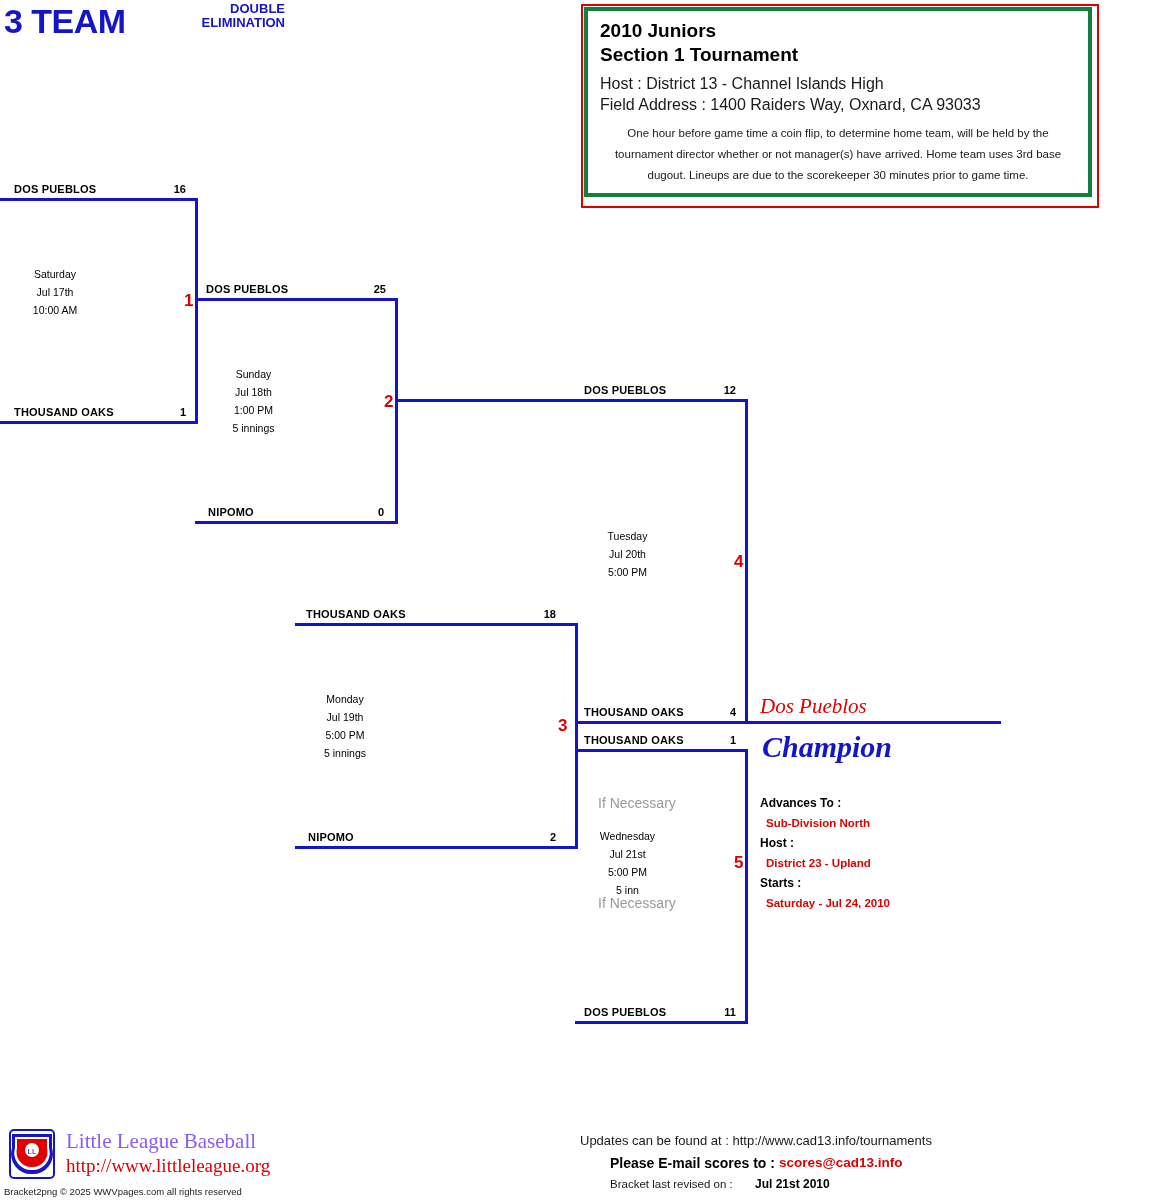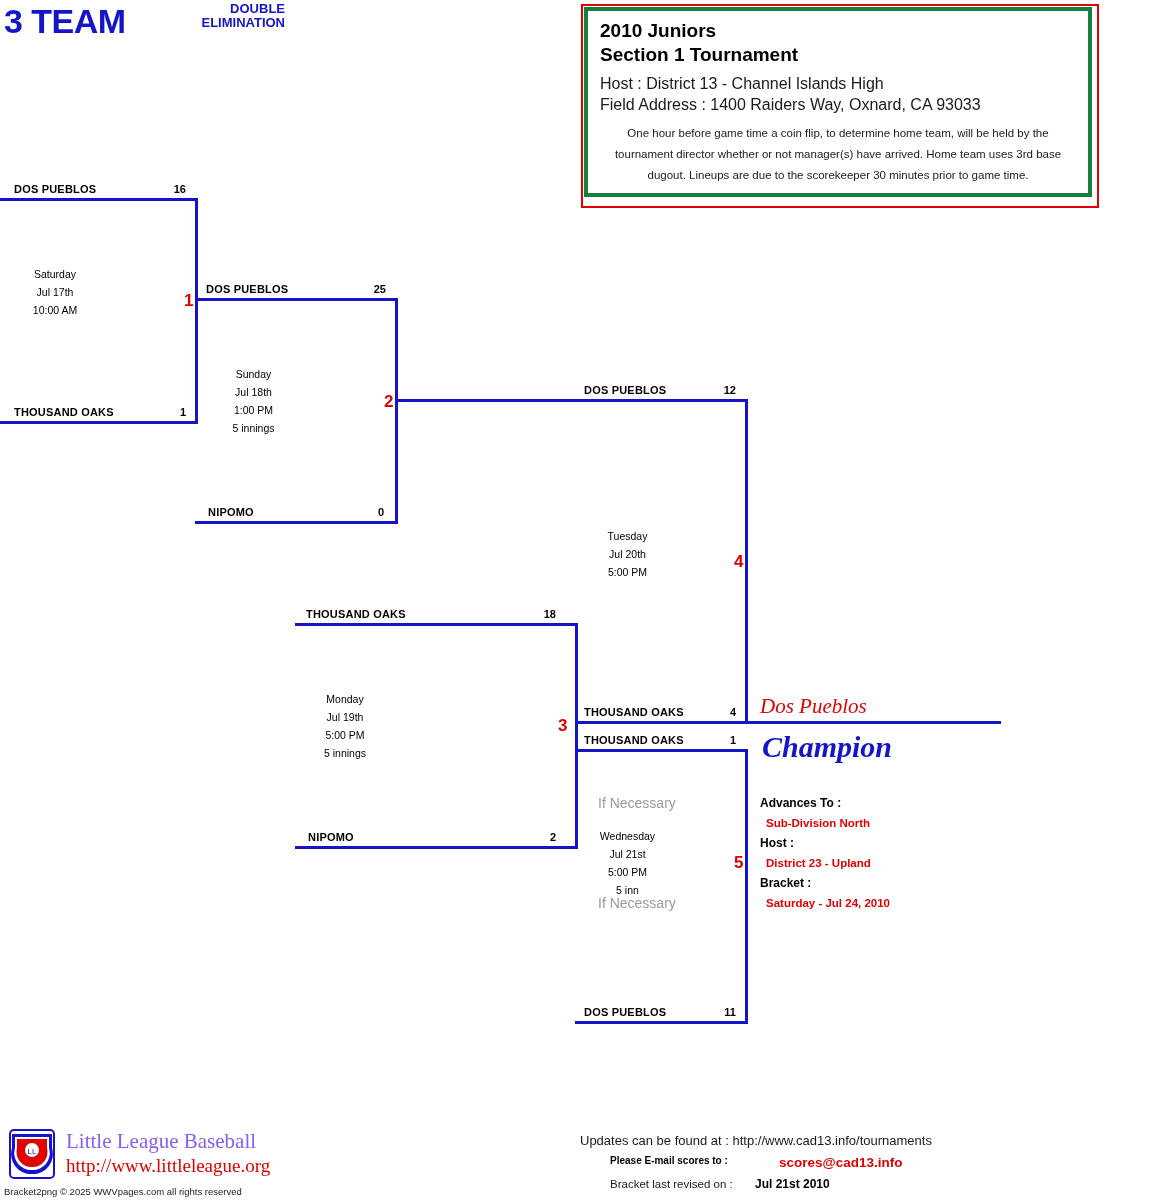--- a/index.html
+++ b/index.html
@@ -38,21 +38,21 @@
   #champ-team{left:760px;top:694px;font-size:21px;font-style:italic;color:#e00000;font-family:"Liberation Serif",serif;}
   #champ-word{left:762px;top:730px;font-size:30px;font-style:italic;font-weight:bold;color:#1414c8;font-family:"Liberation Serif",serif;}
   .adv-label{font-size:12px;font-weight:bold;color:#000;}
   .adv-val{font-size:11.5px;font-weight:bold;color:#e00000;}
 
   
   #ll-name{left:66px;top:1129px;font-size:21px;color:#8b5cf6;font-family:"Liberation Serif",serif;}
   #ll-url{left:66px;top:1155px;font-size:19px;color:#e00000;font-family:"Liberation Serif",serif;}
   #copyright{left:4px;top:1186px;font-size:9.5px;color:#222;}
   #upd{left:580px;top:1133px;font-size:13px;color:#1a1a1a;}
-  #mail-label{left:610px;top:1155px;font-size:10px;font-weight:bold;color:#000;}
+  #mail-label{left:610px;top:1155px;font-size:14px;font-weight:bold;color:#000;}
   #mail-addr{left:779px;top:1155px;font-size:13.5px;font-weight:bold;color:#e00000;}
   #rev-label{left:610px;top:1178px;font-size:11.5px;color:#1a1a1a;}
   #rev-val{left:755px;top:1177px;font-size:12px;font-weight:bold;color:#000;}
 
   
   #logo{left:8px;top:1128px;width:48px;height:52px;}
 </style>
 </head>
 <body>
 
@@ -166,21 +166,21 @@
 
 <div class="abs lineH" style="left:745px;top:721px;width:256px;"></div>
 <div class="abs" id="champ-team">Dos Pueblos</div>
 <div class="abs" id="champ-word">Champion</div>
 
 <div class="abs" style="left:760px;top:793px;width:250px;line-height:20px;">
   <div class="adv-label">Advances To :</div>
   <div class="adv-val" style="padding-left:6px;">Sub-Division North</div>
   <div class="adv-label">Host :</div>
   <div class="adv-val" style="padding-left:6px;">District 23 - Upland</div>
-  <div class="adv-label">Bracket :</div>
+  <div class="adv-label">Starts :</div>
   <div class="adv-val" style="padding-left:6px;">Saturday - Jul 24, 2010</div>
 </div>
 
 <svg class="abs" id="logo" viewBox="0 0 48 52">
   <rect x="2" y="2" width="44" height="48" rx="4" fill="#ffffff" stroke="#1414c8" stroke-width="2"></rect>
   <path d="M4 6 h40 v14 a20 20 0 0 1 -20 26 a20 20 0 0 1 -20 -26 z" fill="#1414c8"></path>
   <path d="M7 9 h34 v11 a17 17 0 0 1 -17 22 a17 17 0 0 1 -17 -22 z" fill="#ffffff"></path>
   <path d="M9 11 h30 v9 a15 15 0 0 1 -15 19 a15 15 0 0 1 -15 -19 z" fill="#e00000"></path>
   <circle cx="24" cy="22" r="7" fill="#ffffff"></circle>
   <text x="24" y="26" font-size="8" text-anchor="middle" fill="#1414c8" font-family="Liberation Sans, sans-serif">LL</text>

